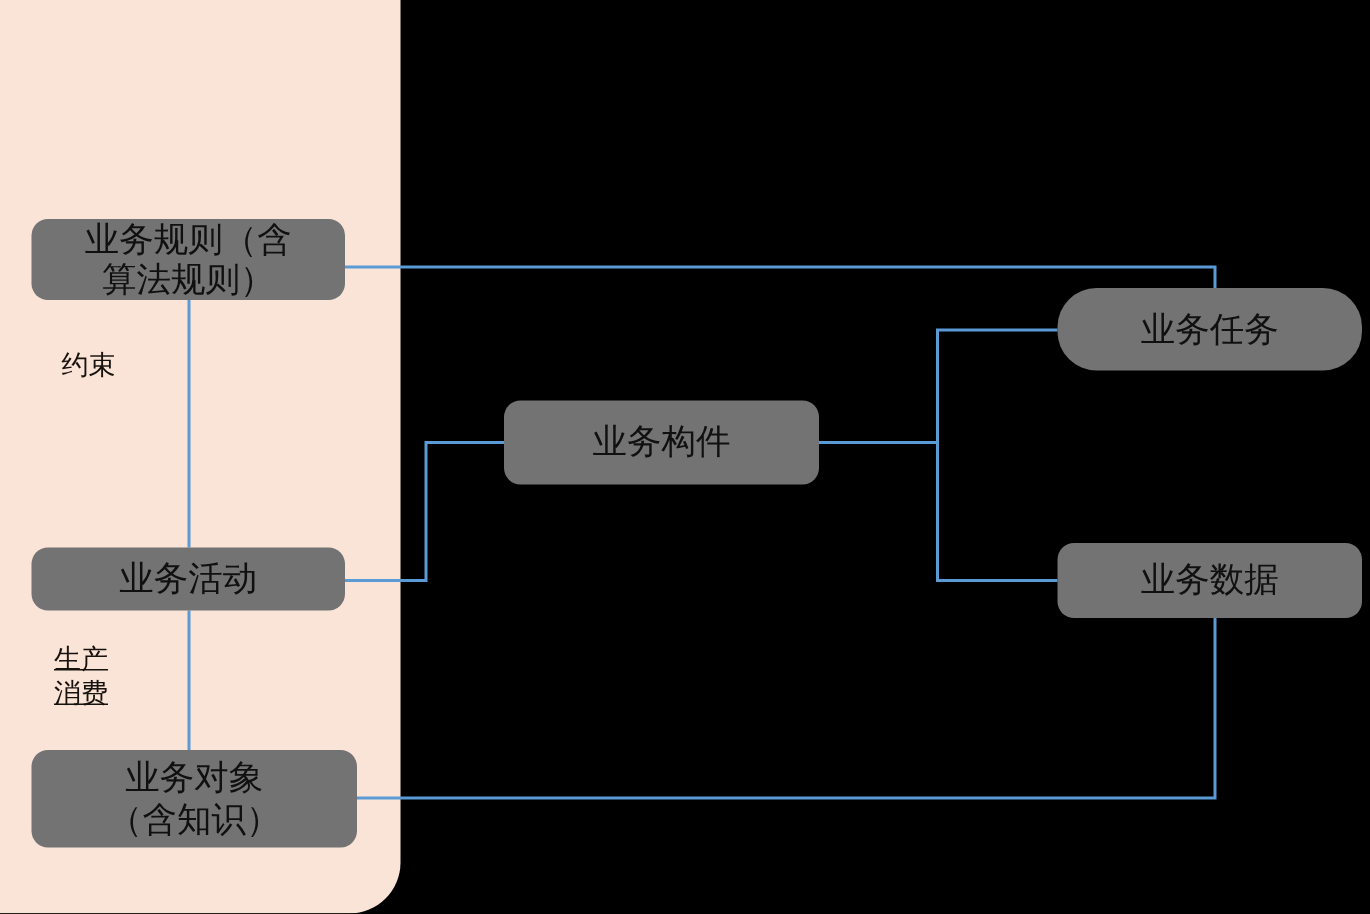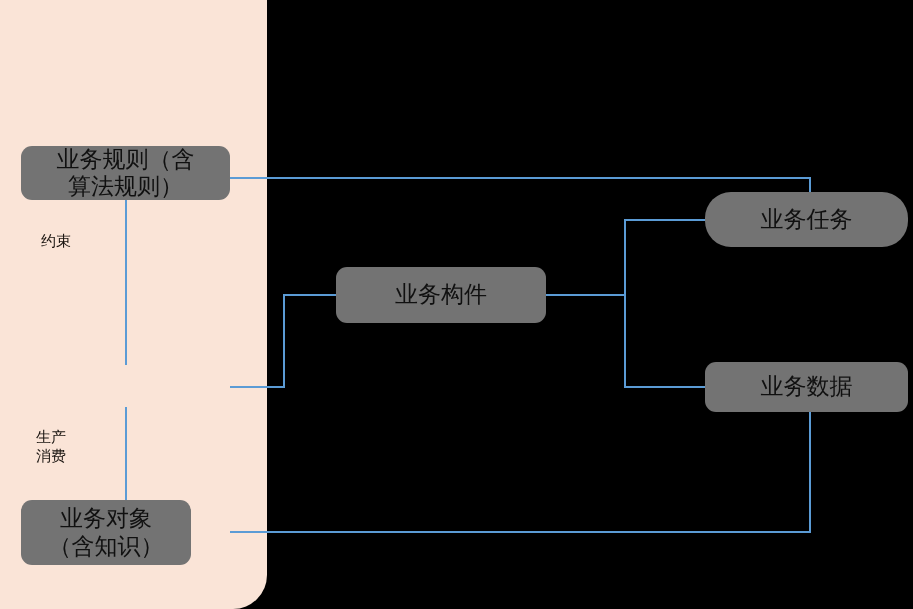--- a/index.html
+++ b/index.html
@@ -62,21 +62,21 @@
   .node .label {
     font-size: 23px;
     color: #101010;
     line-height: 1.18;
     white-space: pre-line;
     padding: 0 6px;
   }
   
   .edge-note {
     position: absolute;
-    font-size: 15px;
+    font-size: 18px;
     color: #17120e;
     line-height: 1.25;
     white-space: pre-line;
     z-index: 6;
   }
   
   #links {
     position: absolute;
     left: 0;
     top: 0;
@@ -113,36 +113,39 @@
     <path d="M 625 295 L 625 387 L 705 387"></path>
 
     <path d="M 230 532 L 810 532 L 810 412"></path>
   </svg>
 
   <div class="node" id="n-rule" style="left:21px; top:146px; width:209px; height:54px;">
     <span class="label">业务规则（含
 算法规则）</span>
   </div>
 
+  <div class="node" id="n-activity" style="left:21px; top:365px; width:209px; height:42px;">
+    <span class="label">业务活动</span>
+  </div>
 
-  <div class="node" id="n-object" style="left:21px; top:500px; width:170px; height:65px;">
+  <div class="node" id="n-object" style="left:21px; top:500px; width:217px; height:65px;">
     <span class="label">业务对象
 （含知识）</span>
   </div>
 
   <div class="node" id="n-component" style="left:336px; top:267px; width:210px; height:56px;">
     <span class="label">业务构件</span>
   </div>
 
   <div class="node" id="n-task" style="left:705px; top:192px; width:203px; height:55px;border-radius:26px;">
     <span class="label">业务任务</span>
   </div>
 
   <div class="node" id="n-data" style="left:705px; top:362px; width:203px; height:50px;justify-content:center;">
     <span class="label">业务数据</span>
   </div>
 
   <div class="edge-note" style="left:41px; top:232px;">约束</div>
 
-  <div class="edge-note" style="left:36px; top:428px;">生产
+  <div class="edge-note" style="left:36px; top:428px;text-decoration:underline;">生产
 消费</div>
 
 </div>
 
 </body></html>

